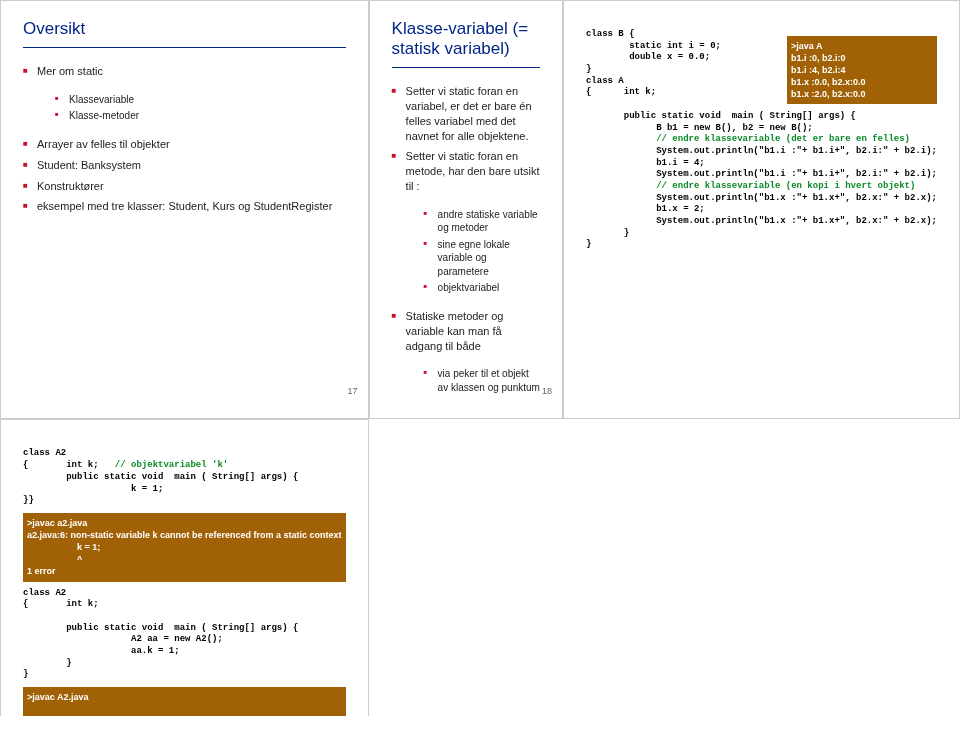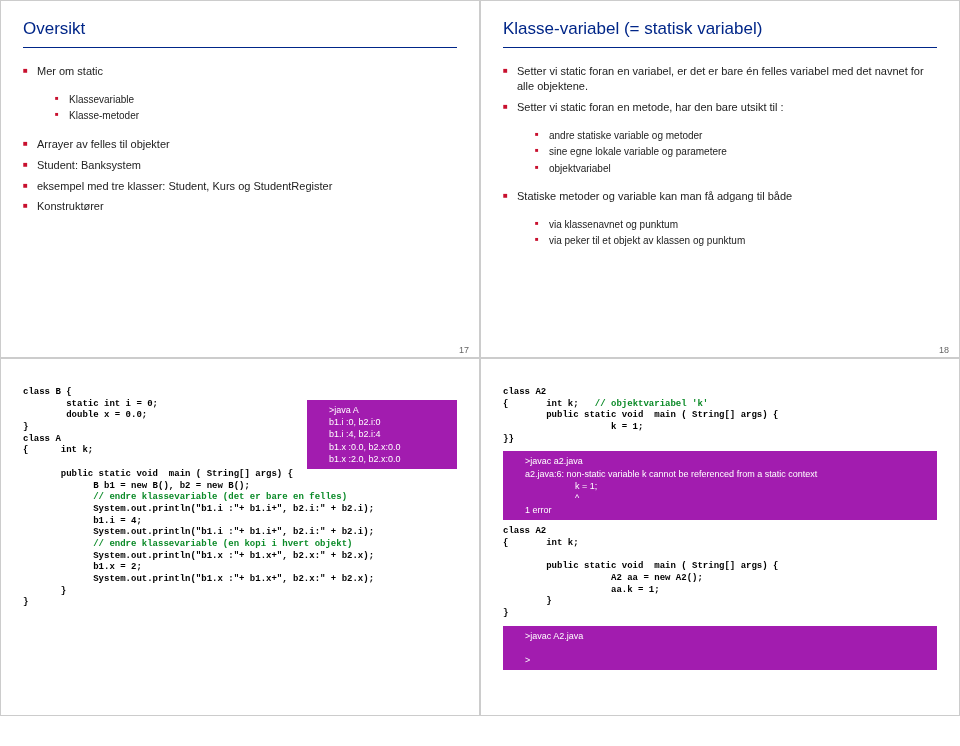--- a/index.html
+++ b/index.html
@@ -8,21 +8,21 @@
     background: #fff;
     font-family: Arial, Helvetica, sans-serif;
     font-size: 10px;
     color: #000;
     width: 960px;
   }
   .page {
     width: 960px;
     height: 716px;
     display: grid;
-    grid-template-columns: 1fr 1fr;
+    grid-template-columns: 1fr 1fr 1fr;
     grid-template-rows: 1fr 1fr;
   }
   .slide {
     border: 1px solid #ccc;
     padding: 18px 22px 10px 22px;
     position: relative;
     box-sizing: border-box;
   }
   .title {
     color: #002688;
@@ -70,84 +70,84 @@
   ul.sub li::before {
     content: "■";
     position: absolute;
     left: 0;
     top: 1px;
     color: #c8102e;
     font-size: 6px;
   }
   .slidenum {
     position: absolute;
-    bottom: 2px;
+    bottom: 22px;
     right: 10px;
     font-size: 9px;
     color: #666;
   }
   .code {
     font-family: "Courier New", monospace;
     font-size: 9px;
     white-space: pre;
     line-height: 1.3;
   }
   .term {
-    background: #a21caf;
+    background: #a16207;
     color: #fff;
     font-family: Arial, Helvetica, sans-serif;
     font-size: 9px;
     white-space: pre;
-    padding: 4px 22px;
+    padding: 4px 4px;
     line-height: 1.35;
+    font-weight: bold;
   }
   .comment-green { color: #0a8a27; }
   .bold { font-weight: bold; }
-  .row { display: flex; gap: 24px; align-items: flex-end; }
+  .row { display: flex; gap: 24px; align-items: center; }
   .col { flex: 1; }
   .slide3 .code-wrap, .slide4 .code-wrap { margin-top: 10px; }
 </style>
 </head>
 <body>
 
 <div class="page">
 
   <div class="slide">
     <h2 class="title">Oversikt</h2>
     <hr class="rule">
     <ul class="bullets">
       <li><span>Mer om static</span>
         <ul class="sub">
           <li><span>Klassevariable</span></li>
           <li><span>Klasse-metoder</span></li>
         </ul>
       </li>
       <li><span>Arrayer av felles til objekter</span></li>
       <li><span>Student: Banksystem</span></li>
+      <li><span>Konstruktører</span></li>
       <li><span>eksempel med tre klasser: Student, Kurs og StudentRegister</span></li>
-      <li><span>Konstruktører</span></li>
     </ul>
     <div class="slidenum">17</div>
   </div>
 
   <div class="slide">
     <h2 class="title">Klasse-variabel (= statisk variabel)</h2>
     <hr class="rule">
     <ul class="bullets">
       <li><span>Setter vi static foran en variabel, er det er bare én felles variabel med det navnet for alle objektene.</span></li>
       <li><span>Setter vi static foran en metode, har den bare utsikt til :</span>
         <ul class="sub">
           <li><span>andre statiske variable og metoder</span></li>
           <li><span>sine egne lokale variable og parametere</span></li>
           <li><span>objektvariabel</span></li>
         </ul>
       </li>
       <li><span>Statiske metoder og variable kan man få adgang til både</span>
         <ul class="sub">
-          <li><span>via klassenavnet og punktum</span></li>
           <li><span>via peker til et objekt av klassen og punktum</span></li>
         </ul>
       </li>
     </ul>
     <div class="slidenum">18</div>
   </div>
 
   <div class="slide slide3">
     <div class="row code-wrap">
       <div class="col">

